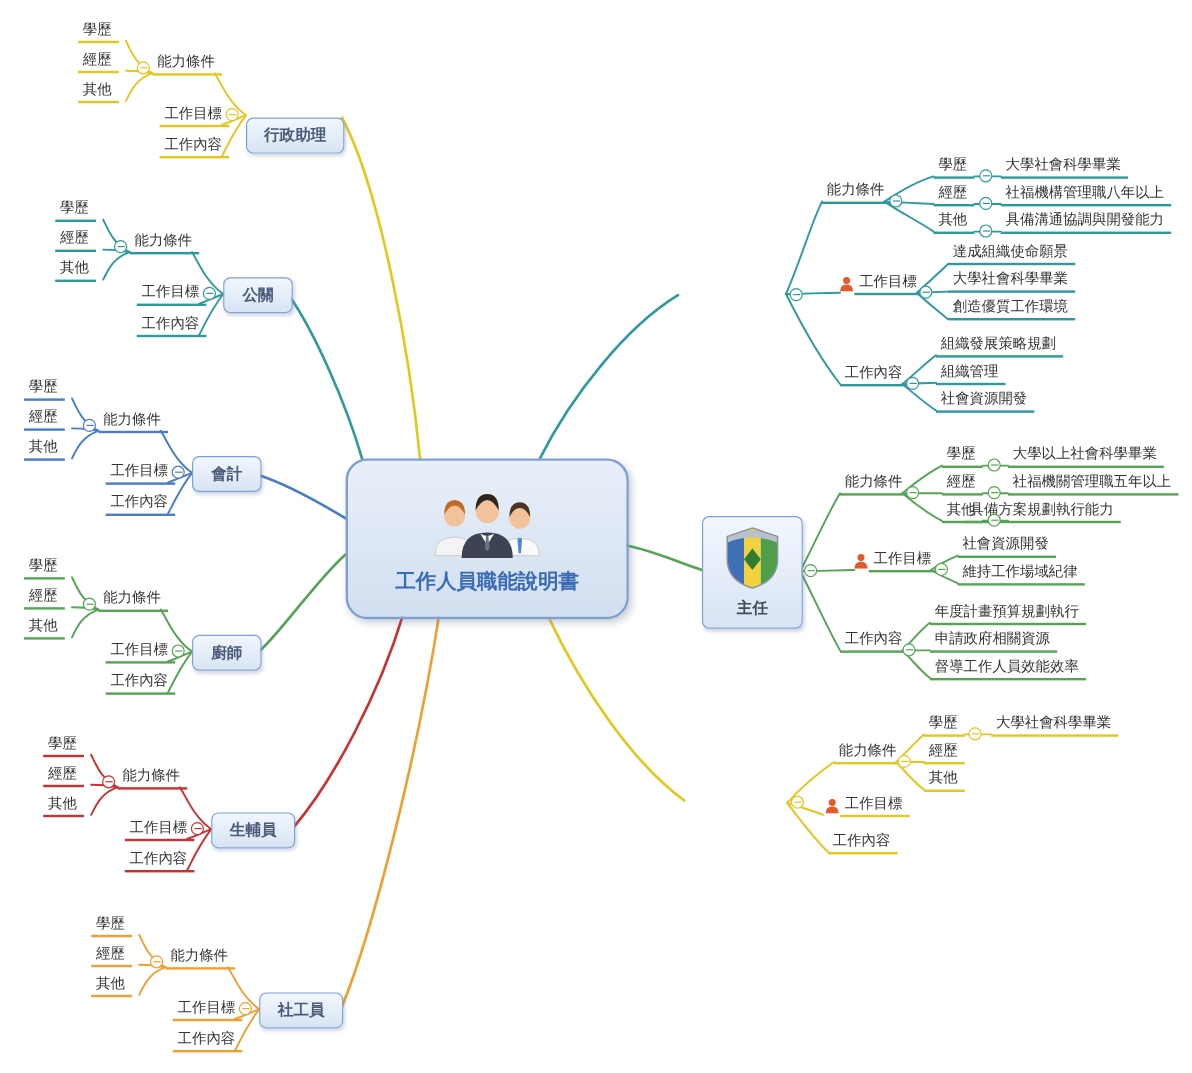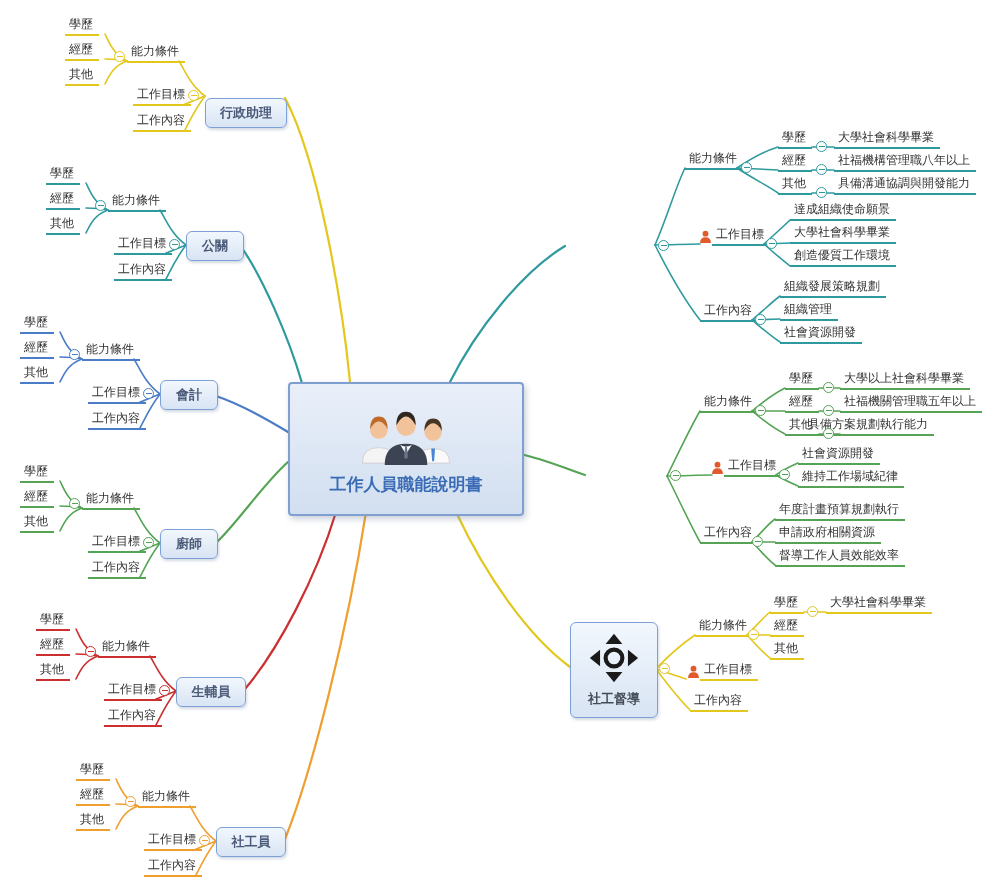--- a/index.html
+++ b/index.html
@@ -19,21 +19,21 @@
 
   .box{position:absolute;z-index:2;border:1.5px solid var(--node-border);
        background:linear-gradient(180deg,#f2f7fd,#d8e4f4);border-radius:6px;
        display:flex;align-items:center;justify-content:center;
        font-size:13px;font-weight:bold;color:#4a5a78;
        box-shadow:1px 2px 3px rgba(100,120,150,.28);}
   .bigbox{flex-direction:column;gap:3px;}
   .bigbox .boxlabel{font-size:13px;color:#454c57;}
 
   .central{position:absolute;z-index:2;left:288px;top:382px;width:232px;height:130px;
-       border:2px solid #7e9fd0;border-radius:4px;
+       border:2px solid #7e9fd0;border-radius:18px;
        background:linear-gradient(180deg,#e9eff9,#d2dff0);
        display:flex;flex-direction:column;align-items:center;justify-content:center;
        box-shadow:2px 3px 6px rgba(100,120,150,.35);}
   .central .title{font-size:17px;font-weight:bold;color:var(--title);margin-top:4px;}
 
   .circle{position:absolute;z-index:3;width:11px;height:11px;border-radius:50%;
        background:#fff;border:1.5px solid;box-sizing:border-box;}
   .circle::after{content:"";position:absolute;left:1.5px;right:1.5px;top:50%;
        margin-top:-0.8px;height:1.6px;background:currentColor;}
   .k-yellow{border-color:var(--yellow);color:var(--yellow);}
@@ -272,20 +272,40 @@
   <div class="lbl c-teal" style="left:790px;top:202px">達成組織使命願景</div>
   <div class="lbl c-teal" style="left:790px;top:225px">大學社會科學畢業</div>
   <div class="lbl c-teal" style="left:790px;top:248px">創造優質工作環境</div>
 
   <div class="lbl c-teal" style="left:700px;top:303px">工作內容</div>
   <div class="circle k-teal" style="left:755px;top:314px"></div>
   <div class="lbl c-teal" style="left:780px;top:279px">組織發展策略規劃</div>
   <div class="lbl c-teal" style="left:780px;top:302px">組織管理</div>
   <div class="lbl c-teal" style="left:780px;top:325px">社會資源開發</div>
 
+  <div class="box bigbox" style="left:585px;top:430px;width:82px;height:92px">
+    <span>
+      <svg width="46" height="52" viewBox="0 0 46 52">
+        <defs>
+            <clipPath id="shieldC">
+              <path d="M23,1 L44,8 V27 Q44,45 23,51 Q2,45 2,27 V8 Z"></path>
+            </clipPath>
+          </defs>
+        <g clip-path="url(#shieldC)">
+          <rect x="0" y="0" width="16" height="52" fill="#3f6fb5"></rect>
+          <rect x="16" y="0" width="14" height="52" fill="#f2d23e"></rect>
+          <rect x="30" y="0" width="16" height="52" fill="#4f9e4a"></rect>
+          <path d="M23,18 L30,27 L23,36 L16,27 Z" fill="#2f7d33"></path>
+          <path d="M0,14 Q23,4 46,14 L46,8 Q23,-2 0,8 Z" fill="#b9c2cc"></path>
+        </g>
+        <path d="M23,1 L44,8 V27 Q44,45 23,51 Q2,45 2,27 V8 Z" fill="none" stroke="#8a94a0" stroke-width="1.2"></path>
+      </svg>
+    </span>
+    <span class="boxlabel">主任</span>
+  </div>
   <div class="circle k-green" style="left:670px;top:470px"></div>
 
   <div class="lbl c-green" style="left:700px;top:394px">能力條件</div>
   <div class="circle k-green" style="left:755px;top:405px"></div>
   <div class="lbl c-green" style="left:785px;top:371px">學歷</div>
   <div class="lbl c-green" style="left:785px;top:394px">經歷</div>
   <div class="lbl c-green" style="left:785px;top:417px">其他</div>
   <div class="circle k-green" style="left:823px;top:382px"></div>
   <div class="circle k-green" style="left:823px;top:405px"></div>
   <div class="circle k-green" style="left:823px;top:428px"></div>
@@ -303,32 +323,20 @@
   <div class="circle k-green" style="left:779px;top:469px"></div>
   <div class="lbl c-green" style="left:798px;top:446px">社會資源開發</div>
   <div class="lbl c-green" style="left:798px;top:469px">維持工作場域紀律</div>
 
   <div class="lbl c-green" style="left:700px;top:525px">工作內容</div>
   <div class="circle k-green" style="left:752px;top:536px"></div>
   <div class="lbl c-green" style="left:775px;top:502px">年度計畫預算規劃執行</div>
   <div class="lbl c-green" style="left:775px;top:525px">申請政府相關資源</div>
   <div class="lbl c-green" style="left:775px;top:548px">督導工作人員效能效率</div>
 
-  <div class="box bigbox" style="left:570px;top:622px;width:86px;height:94px">
-    <span>
-      <svg width="52" height="52" viewBox="0 0 56 56">
-        <circle cx="28" cy="28" r="9" fill="none" stroke="#1a1a1a" stroke-width="4.5"></circle>
-        <path d="M28,2 L37,13 L19,13 Z" fill="#1a1a1a"></path>
-        <path d="M28,54 L37,43 L19,43 Z" fill="#1a1a1a"></path>
-        <path d="M2,28 L13,19 L13,37 Z" fill="#1a1a1a"></path>
-        <path d="M54,28 L43,19 L43,37 Z" fill="#1a1a1a"></path>
-      </svg>
-    </span>
-    <span class="boxlabel">社工督導</span>
-  </div>
   <div class="circle k-yellow" style="left:659px;top:663px"></div>
 
   <div class="lbl c-yellow" style="left:695px;top:618px">能力條件</div>
   <div class="circle k-yellow" style="left:748px;top:629px"></div>
   <div class="lbl c-yellow" style="left:770px;top:595px">學歷</div>
   <div class="lbl c-yellow" style="left:770px;top:618px">經歷</div>
   <div class="lbl c-yellow" style="left:770px;top:641px">其他</div>
   <div class="circle k-yellow" style="left:807px;top:606px"></div>
   <div class="lbl c-yellow" style="left:826px;top:595px">大學社會科學畢業</div>
 

